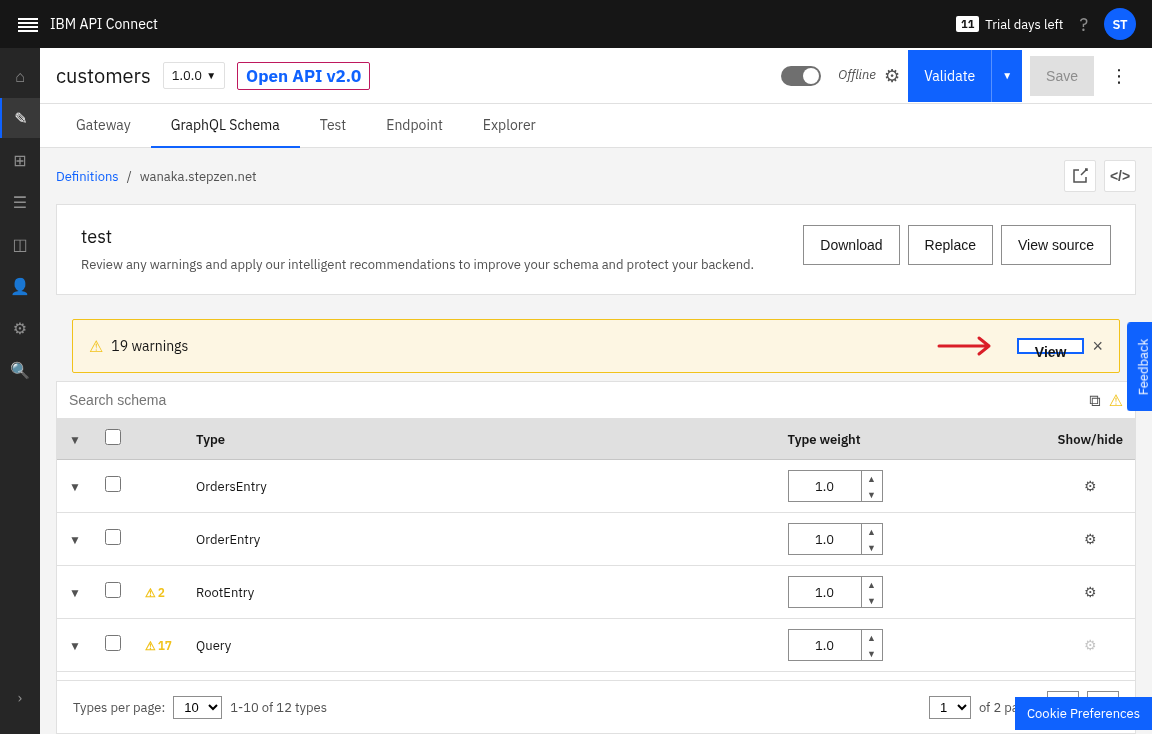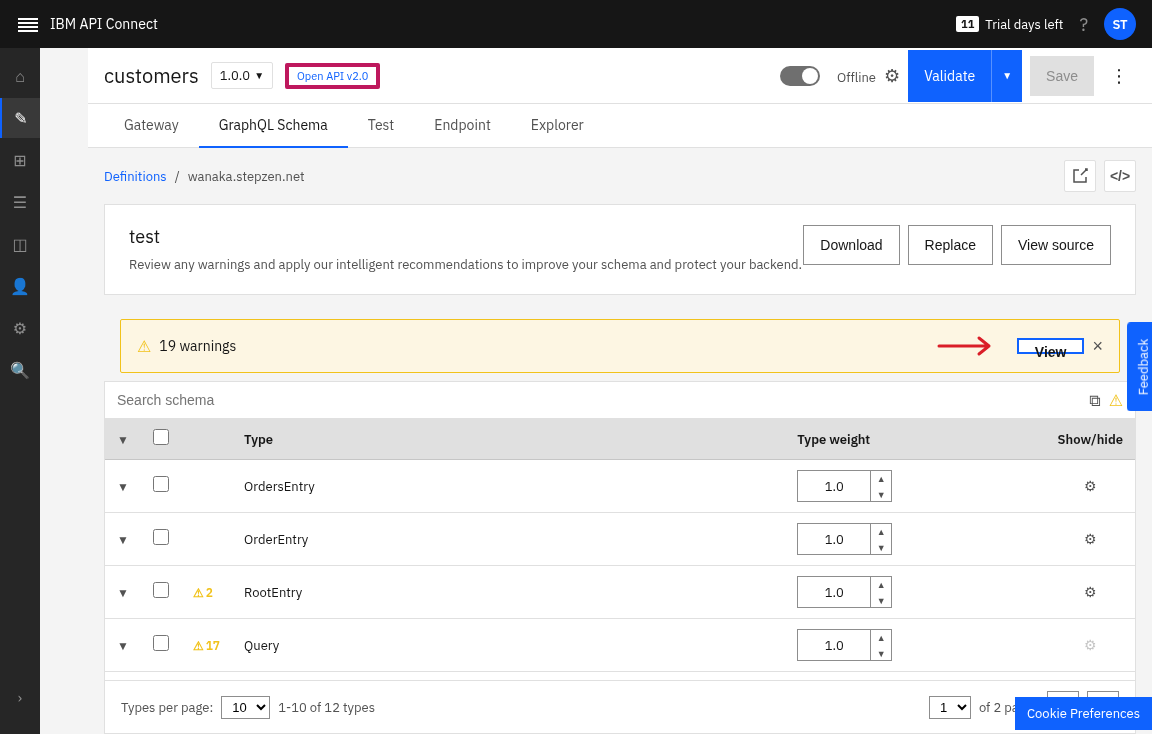--- a/index.html
+++ b/index.html
@@ -53,21 +53,20 @@
       color: #8d8d8d; cursor: pointer;
     }
 
     
     .main-wrapper {
       margin-top: 48px;
       margin-left: 40px;
       height: calc(100vh - 48px);
       display: flex;
       flex-direction: column;
-      padding-left: 48px;
     }
 
     
     .sub-header {
       background: #fff;
       border-bottom: 1px solid #e0e0e0;
       padding: 0 16px;
       display: flex;
       align-items: center;
       justify-content: space-between;
@@ -78,28 +77,29 @@
     .api-title { font-size: 20px; font-weight: 400; color: #161616; }
     .version-select {
       display: flex; align-items: center; gap: 4px;
       border: 1px solid #e0e0e0;
       padding: 4px 8px; border-radius: 2px;
       cursor: pointer; font-size: 13px;
       background: #fff;
     }
     .open-api-badge {
       background: transparent;
-      border: 4px solid #be185d;
+      border: 1px solid #be185d;
       color: #0f62fe;
-      font-size: 11px;
+      font-size: 17px;
       padding: 2px 8px;
       border-radius: 2px;
+      font-weight: bold;
     }
     .sub-header-right { display: flex; align-items: center; gap: 8px; }
-    .offline-toggle { display: flex; align-items: flex-end; gap: 17px; font-size: 13px; color: #525252; }
+    .offline-toggle { display: flex; align-items: flex-start; gap: 17px; font-size: 13px; color: #525252; font-style: italic; }
     .toggle-track {
       width: 40px; height: 20px; background: #6f6f6f;
       border-radius: 10px; position: relative; cursor: pointer;
     }
     .toggle-thumb {
       width: 16px; height: 16px; background: #fff;
       border-radius: 50%; position: absolute; top: 2px; right: 2px;
       transition: left 0.2s;
     }
     .validate-btn {

